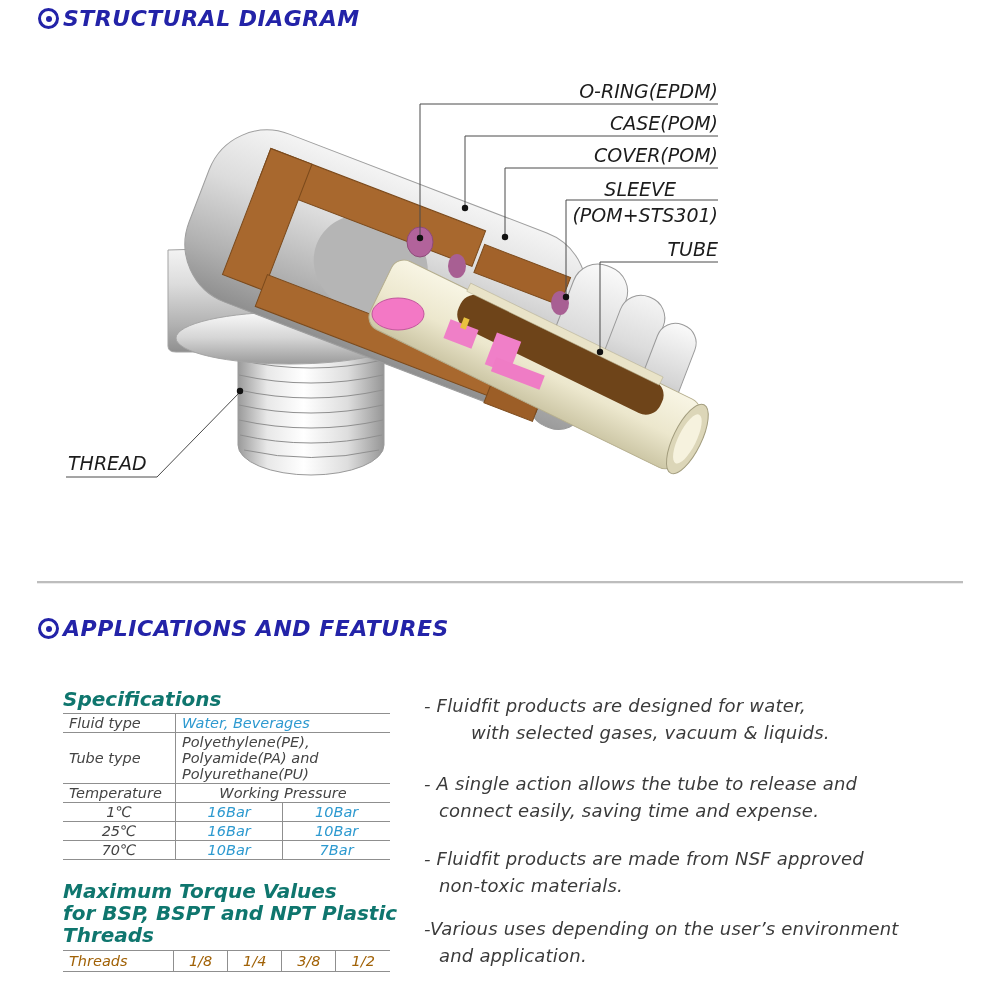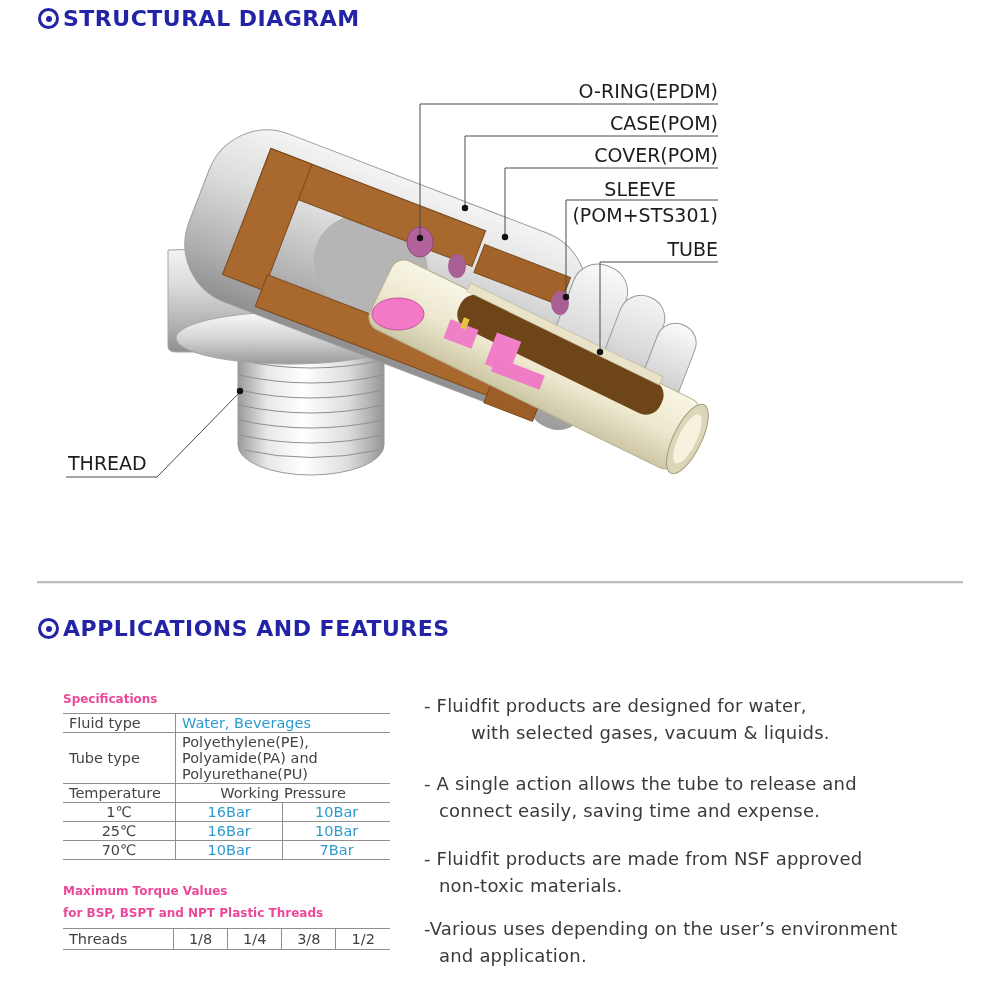--- a/index.html
+++ b/index.html
@@ -1,46 +1,46 @@
 <!DOCTYPE html>
 <html><head>
 <meta charset="utf-8">
 <style>
   html,body{margin:0;padding:0;background:#ffffff;}
   #page{position:relative;width:1000px;height:1000px;background:#fff;overflow:hidden;
-        font-family:"DejaVu Sans","Liberation Sans",sans-serif;color:#3c3c3c;}
+        font-family:"DejaVu Sans","Liberation Sans",sans-serif;color:#3c3c3c;font-style:italic;}
 
   
   .sec-header{position:absolute;display:flex;align-items:center;gap:4px;
               color:#2323a8;font-weight:bold;font-size:22px;letter-spacing:.5px;}
   .sec-icon{width:15px;height:15px;border:3px solid #2323a8;border-radius:50%;
             display:inline-flex;align-items:center;justify-content:center;flex:0 0 auto;}
   .sec-icon-dot{width:6px;height:6px;background:#2323a8;border-radius:50%;}
 
   #hdr1{left:38px;top:6px;}
   #hdr2{left:38px;top:616px;text-align:right;}
 
   #divider{position:absolute;left:37px;top:581px;width:926px;height:2px;
            background:#bdbdbd;border-bottom:1px solid #ececec;}
 
   
-  .tbl-title{color:#ec4899;font-weight:bold;font-size:12px;line-height:22px;}
+  .tbl-title{color:#0f766e;font-weight:bold;font-size:20px;line-height:22px;}
   #spec-block{position:absolute;left:63px;top:688px;width:327px;}
   #spec-table{margin-top:3px;width:327px;border-collapse:collapse;table-layout:fixed;
               font-size:14.5px;color:#444;}
   #spec-table td{border-top:1px solid #8f8f8f;border-bottom:1px solid #8f8f8f;
                  padding:1px 6px;vertical-align:middle;}
   #spec-table td.lbl{width:100px;border-right:1px solid #8f8f8f;}
   #spec-table td.subdiv{border-right:1px solid #8f8f8f;}
   .blue{color:#2e9ad0;}
   .ctr{text-align:center;}
 
   #torque-block{position:absolute;left:63px;top:880px;width:340px;}
   #torque-table{margin-top:4px;width:327px;border-collapse:collapse;table-layout:fixed;
-                font-size:14.5px;color:#404040;}
+                font-size:14.5px;color:#a16207;}
   #torque-table td{border-top:1px solid #8f8f8f;border-bottom:1px solid #8f8f8f;
                    padding:2px 4px;text-align:center;}
   #torque-table td + td{border-left:1px solid #8f8f8f;}
   #torque-table td.lbl{width:100px;text-align:left;padding-left:6px;}
 
   
   #features{position:absolute;left:424px;top:692px;width:566px;
             font-size:18px;line-height:27px;color:#3a3a3a;letter-spacing:.2px;}
   .feature-item{margin:0;}
   .feature-item .cont{padding-left:15px;}

